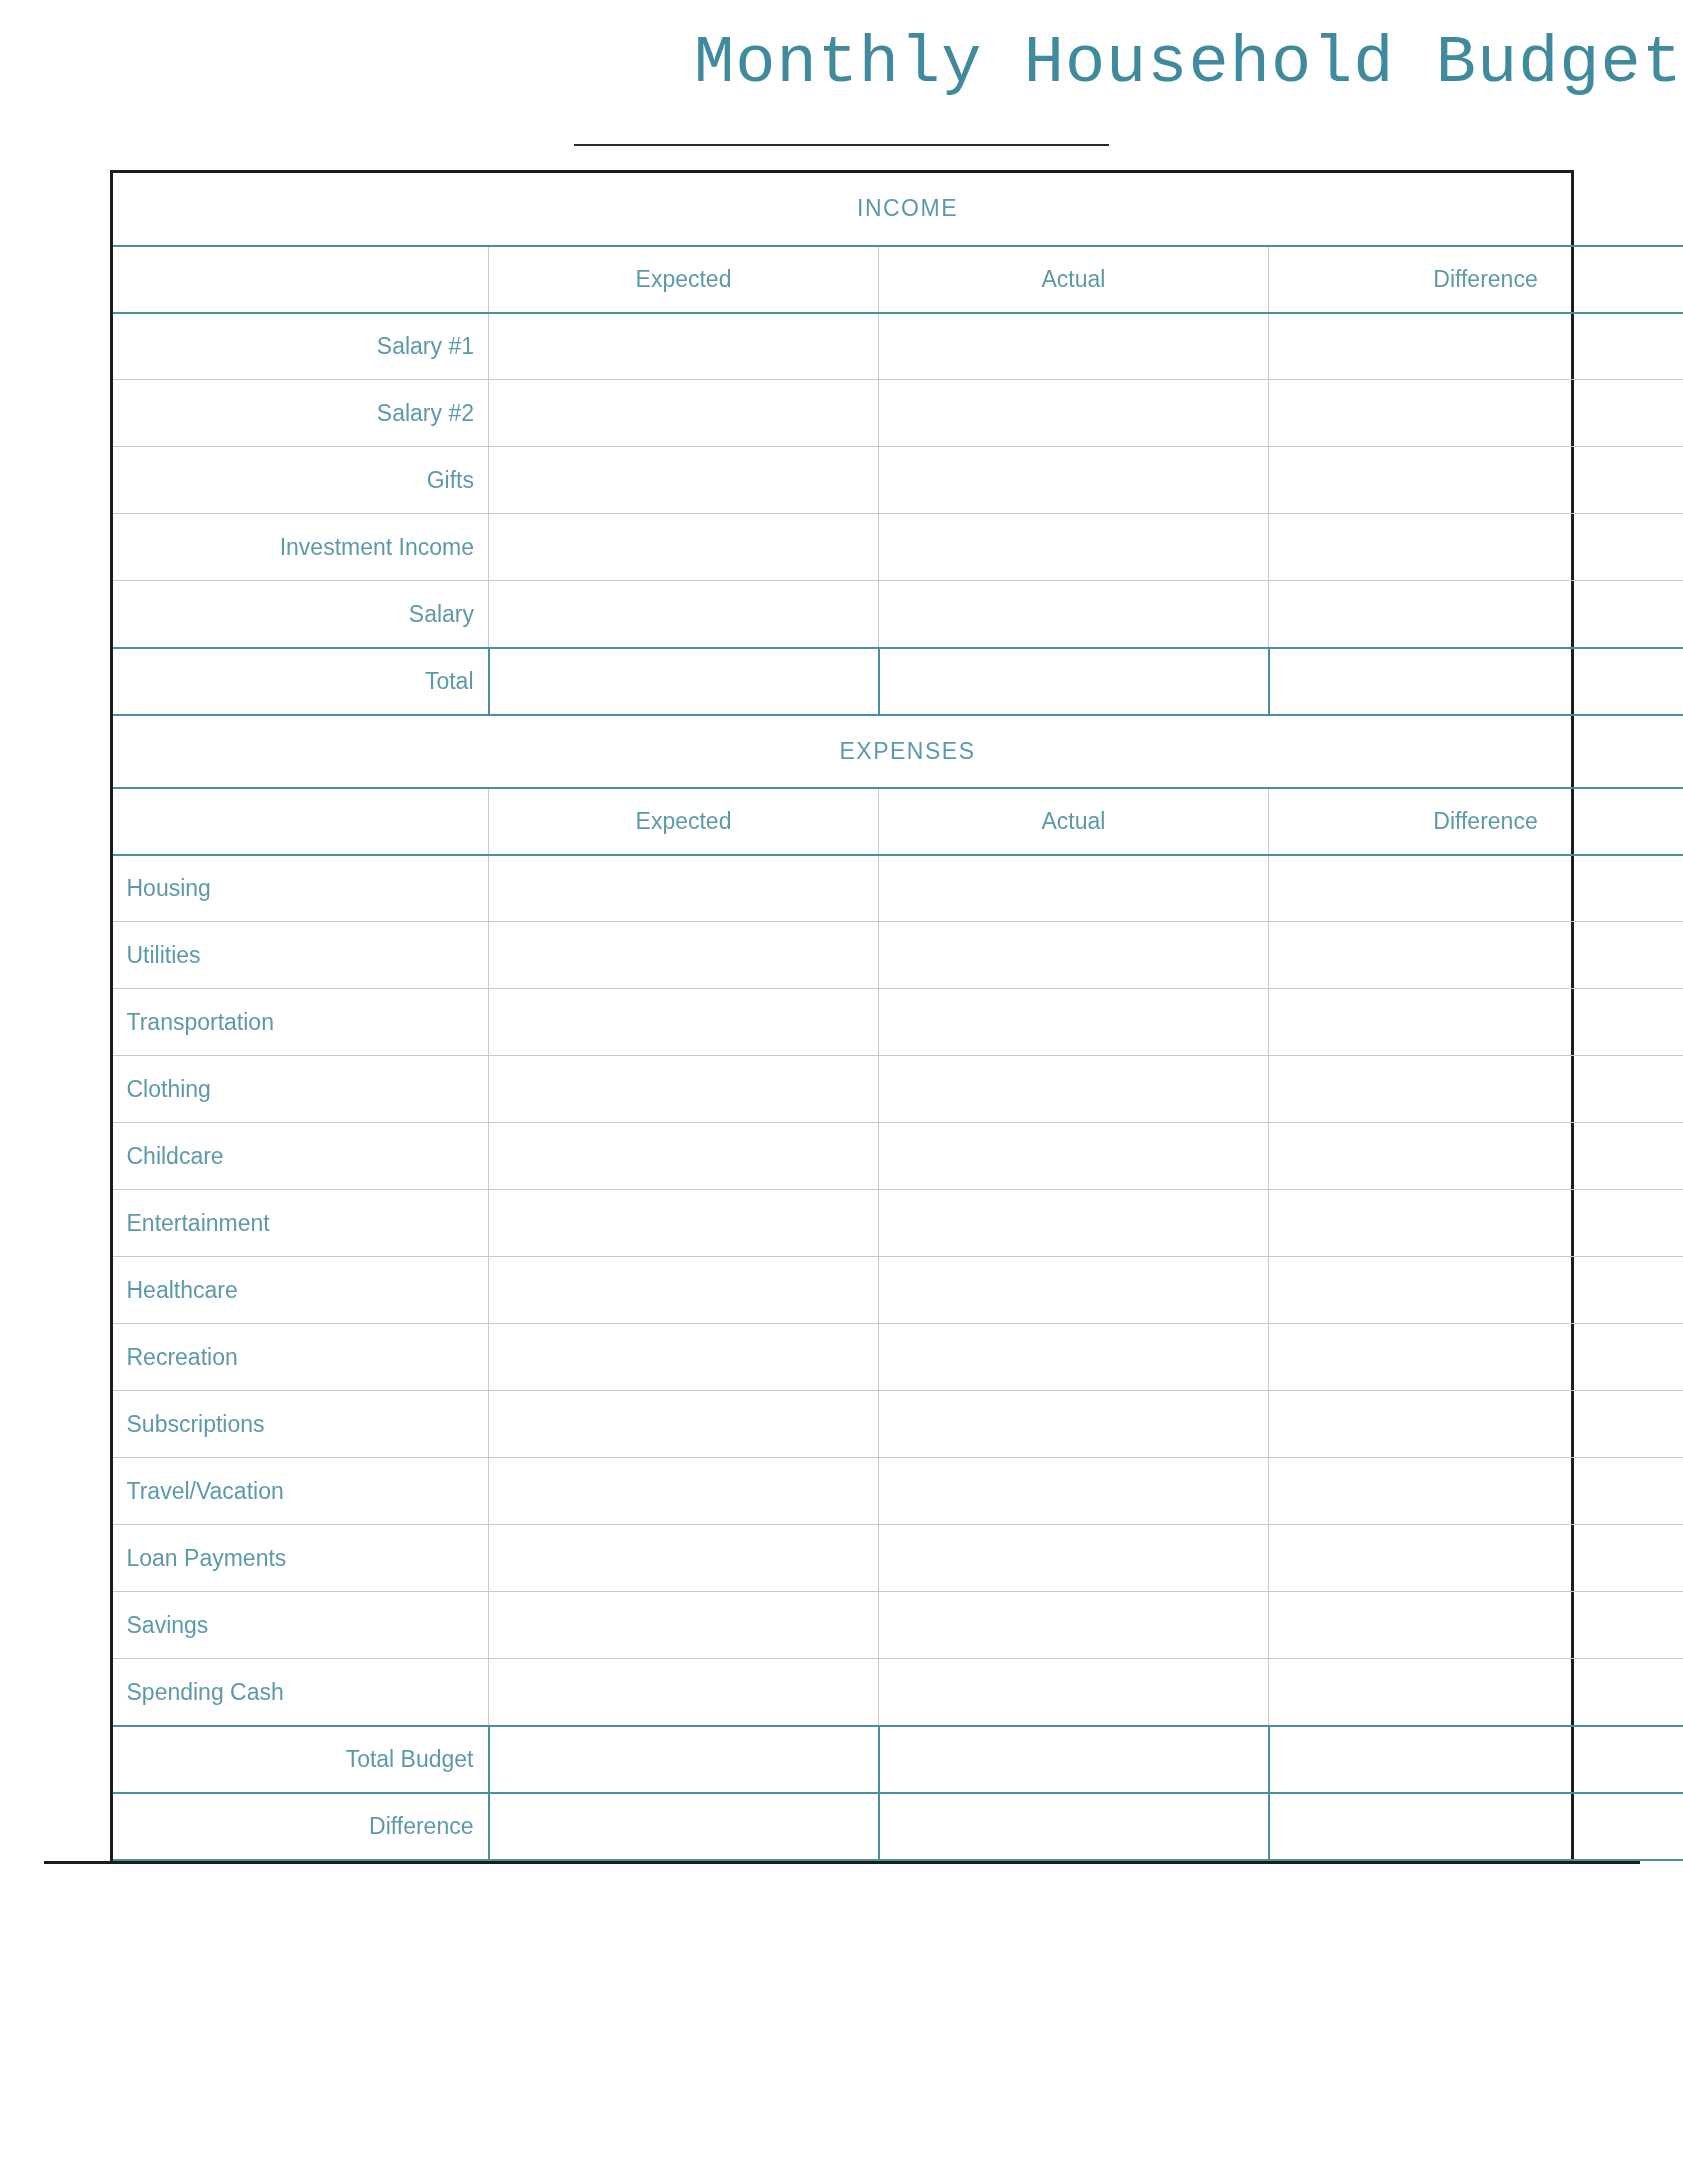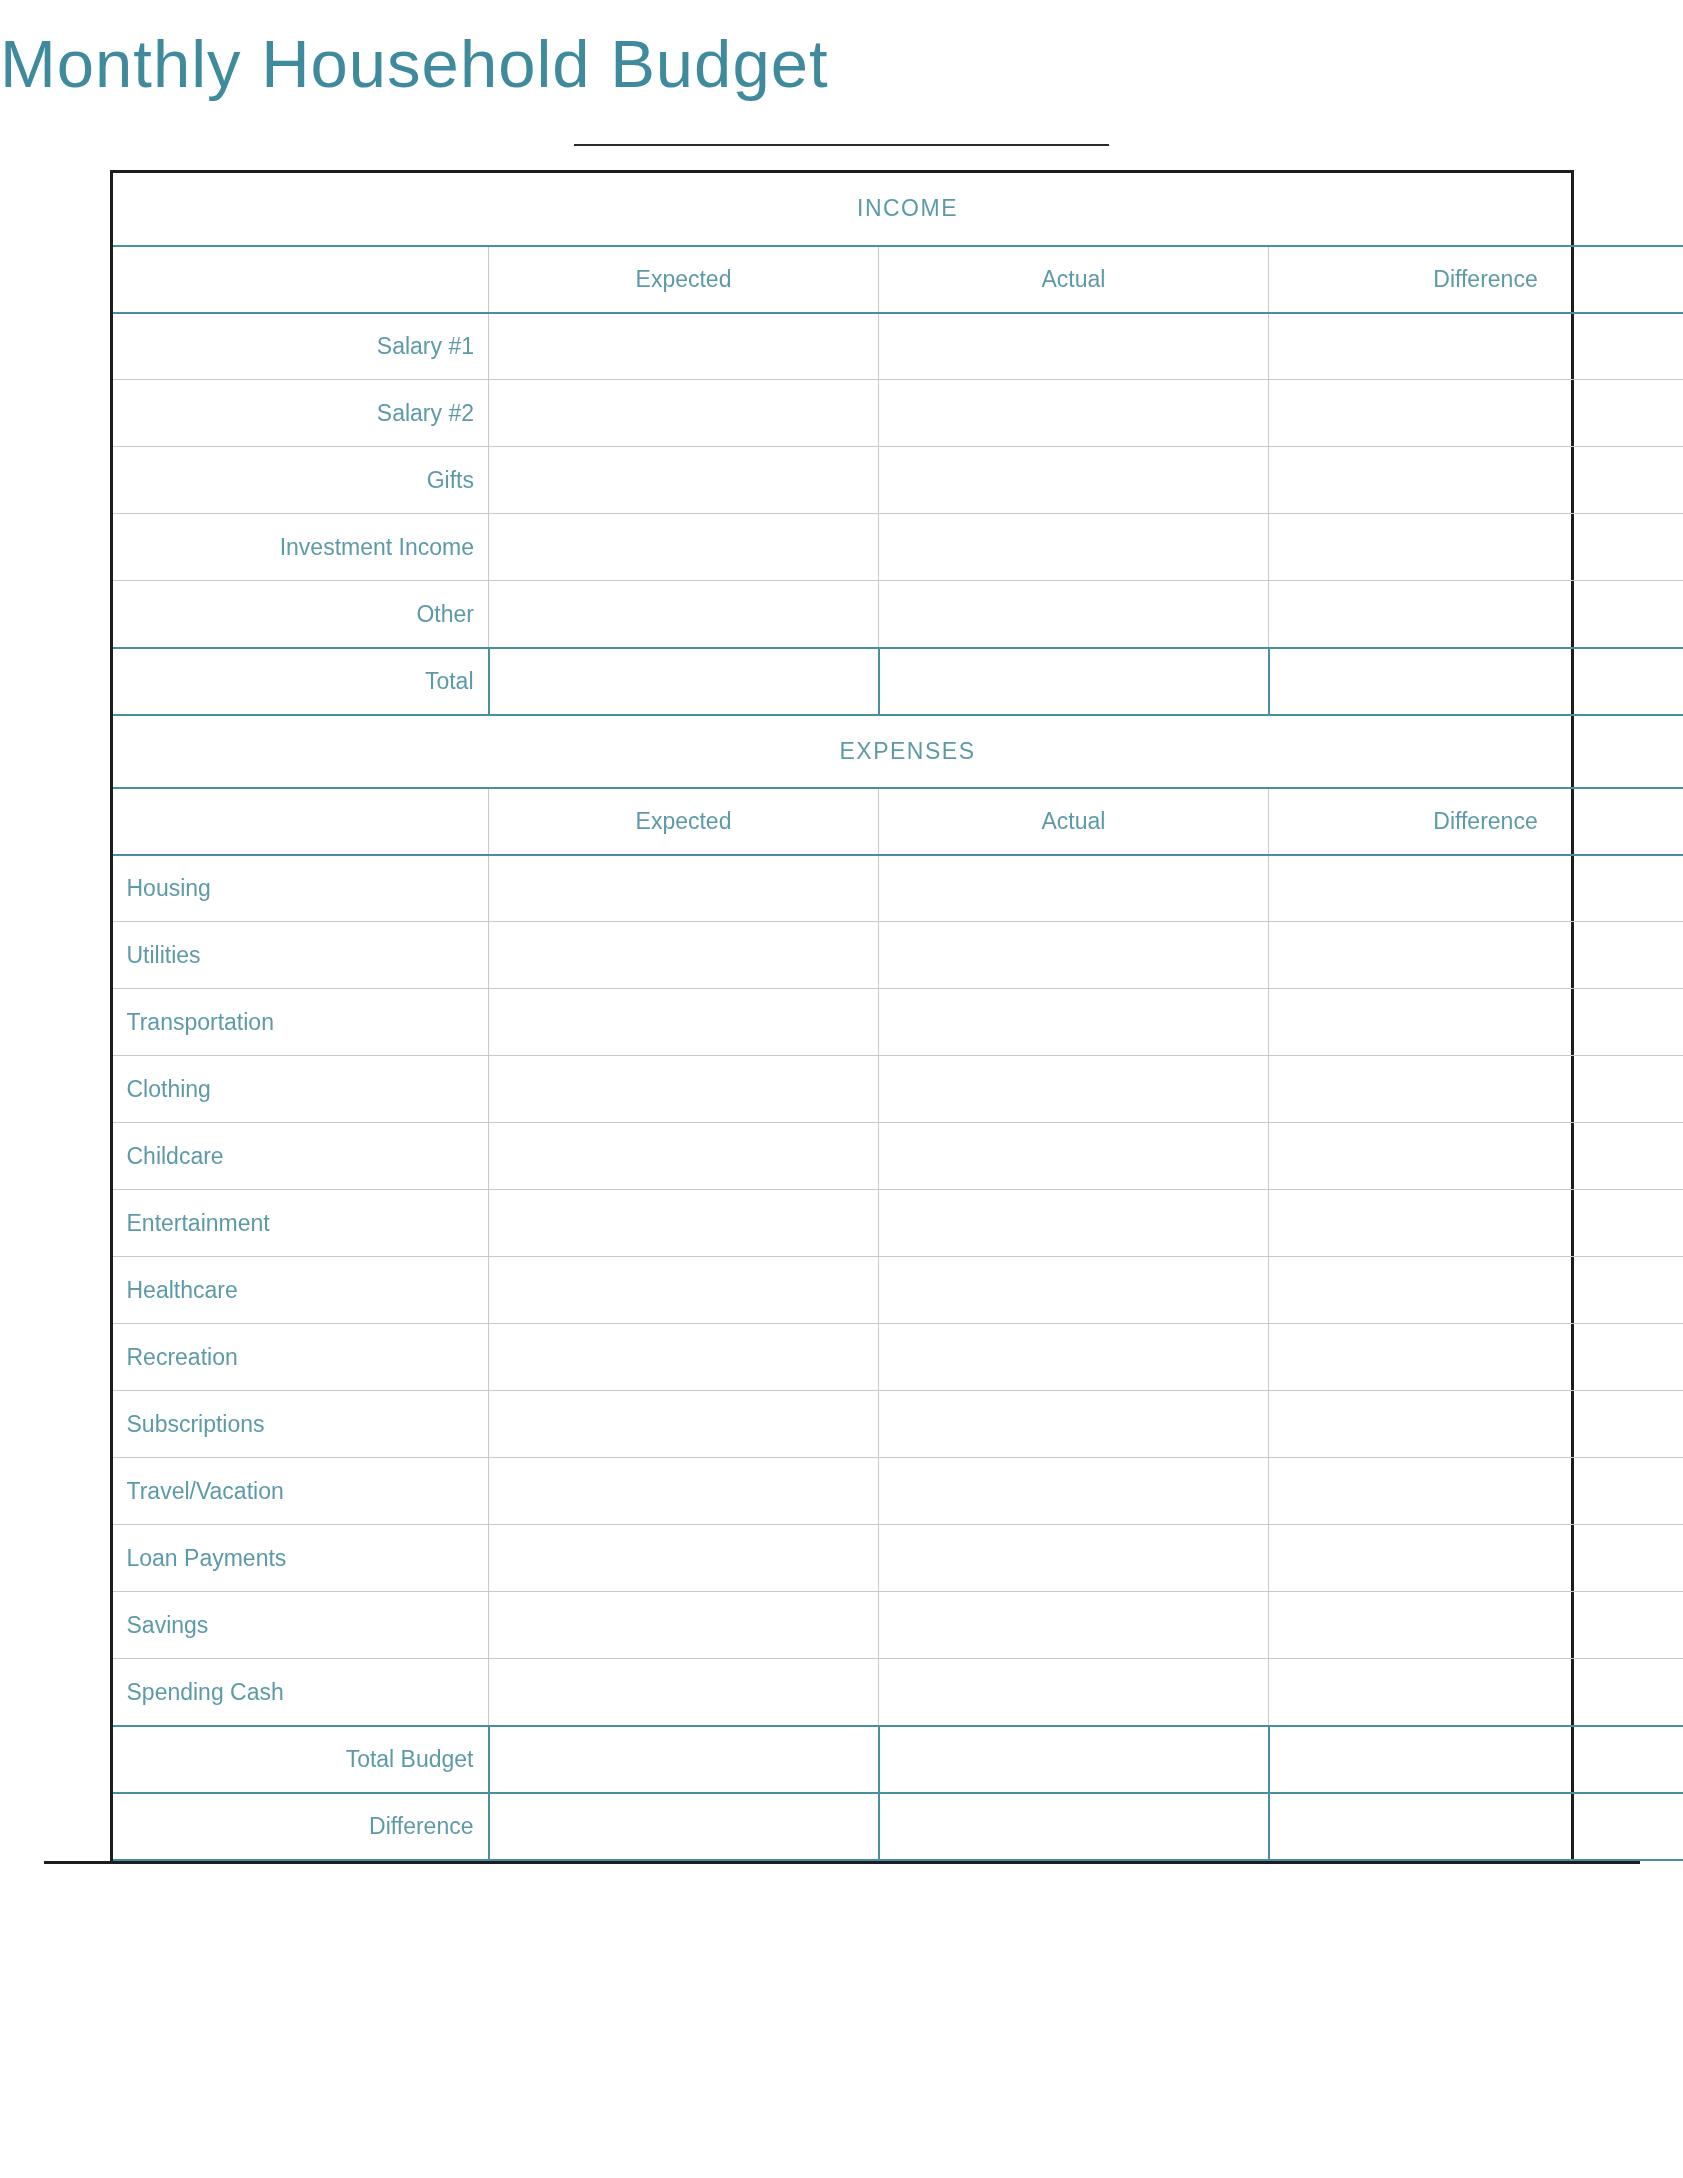--- a/index.html
+++ b/index.html
@@ -14,22 +14,22 @@
     color: #4a8fa0;
   }
   .page {
     position: relative;
     width: 1683px;
     height: 2178px;
     box-sizing: border-box;
     padding: 0;
   }
   .title {
-    text-align: left;
-    font-family: Liberation Sans, sans-serif;
+    text-align: right;
+    font-family: Liberation Mono, monospace;
     font-size: 67px;
     font-weight: 400;
     letter-spacing: 1px;
     color: #3f8a9c;
     margin: 22px 0 0 0;
     padding: 0;
     line-height: 1.25;
   }
   .name-line-wrap {
     display: flex;
@@ -193,21 +193,21 @@
             <td class="val"></td>
             <td class="val"></td>
           </tr>
           <tr class="income-row">
             <td class="lbl row-label-right">Investment Income</td>
             <td class="val"></td>
             <td class="val"></td>
             <td class="val"></td>
           </tr>
           <tr class="income-row">
-            <td class="lbl row-label-right">Other</td>
+            <td class="lbl row-label-right">Salary</td>
             <td class="val"></td>
             <td class="val"></td>
             <td class="val"></td>
           </tr>
           <tr class="total-row">
             <td class="lbl row-label-right">Total</td>
             <td class="val"></td>
             <td class="val"></td>
             <td class="val"></td>
           </tr>

